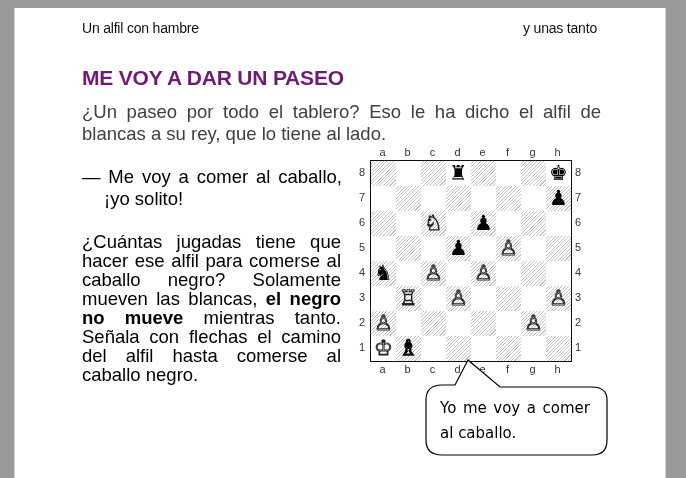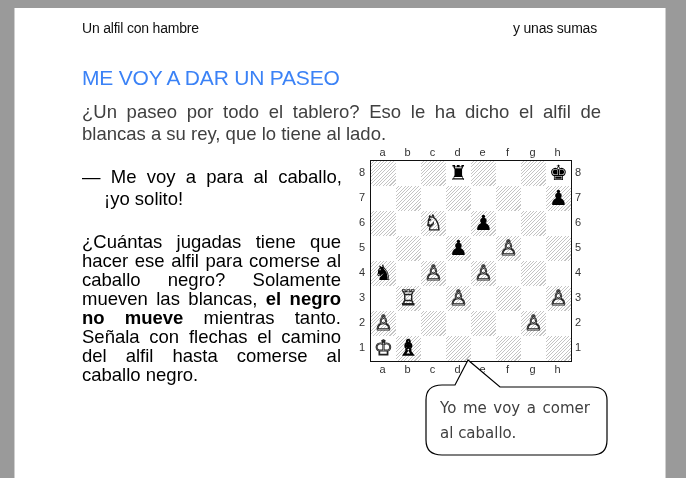--- a/index.html
+++ b/index.html
@@ -12,21 +12,21 @@
     position:absolute; left:14px; top:8px; width:652px; height:478px;
     background:#ffffff;
     border-left:1px solid #cfcfcf; border-right:1px solid #cfcfcf;
     box-sizing:border-box;
   }
   .hdr { position:absolute; top:12px; font-size:14px; color:#111; letter-spacing:-0.2px; }
   .hdr.left { left:67px; }
   .hdr.right { right:68px; }
   h1.title {
     position:absolute; left:67px; top:58px; margin:0;
-    font-size:21px; font-weight:normal; color:#3b82f6; letter-spacing:-0.2px;
+    font-size:21px; font-weight:bold; color:#701a75; letter-spacing:-0.2px;
   }
   .intro {
     position:absolute; left:67px; top:93px; width:519px; margin:0;
     font-size:18.5px; line-height:22px; text-align:justify; color:#404040;
     text-align-last:left;
   }
   .dialog {
     position:absolute; left:67px; top:158px; width:260px; margin:0;
     font-size:18.5px; line-height:22px; color:#000;
     padding-left:22px; text-indent:-22px; box-sizing:border-box;
@@ -63,36 +63,36 @@
   .file-labels.top { top:2px; }
   .file-labels.bottom { top:219px; }
   .rank-labels { position:absolute; top:16px; height:200px; display:flex; flex-direction:column; font-size:11px; color:#333; }
   .rank-labels span { height:25px; line-height:25px; }
   .rank-labels.left { left:3px; }
   .rank-labels.right { left:219px; }
   
   .bubble-svg { position:absolute; left:0; top:0; width:686px; height:478px; pointer-events:none; }
   .bubble-text {
     position:absolute; left:440px; top:396px; width:150px; margin:0;
-    font-family:"DejaVu Sans", sans-serif; font-size:15px; line-height:25px; color:#404040;
+    font-family:"DejaVu Sans", sans-serif; font-size:15px; line-height:25px; color:#000000;
     text-align:justify; text-align-last:left; word-spacing:0;
   }
 </style>
 </head>
 <body>
 
 <div class="page">
   <div class="hdr left">Un alfil con hambre</div>
-  <div class="hdr right">y unas sumas</div>
+  <div class="hdr right">y unas tanto</div>
 
   <h1 class="title">ME VOY A DAR UN PASEO</h1>
 
   <p class="intro">¿Un paseo por todo el tablero? Eso le ha dicho el alfil de blancas a su rey, que lo tiene al lado.</p>
 
-  <p class="dialog">— Me voy a para al caballo, ¡yo solito!</p>
+  <p class="dialog">— Me voy a comer al caballo, ¡yo solito!</p>
 
   <p class="question"><span>¿Cuántas jugadas tiene que hacer ese alfil para comerse al caballo negro? Solamente mueven las blancas, </span><b>el negro no mueve</b><span> mientras tanto. Señala con flechas el camino del alfil hasta comerse al caballo negro.</span></p>
 
   <h1 class="next-heading">UNAS SUMAS</h1>
 </div>
 
 <div class="board-wrap">
   <div class="file-labels top" id="files-top">
       <span>a</span>
       <span>b</span>

